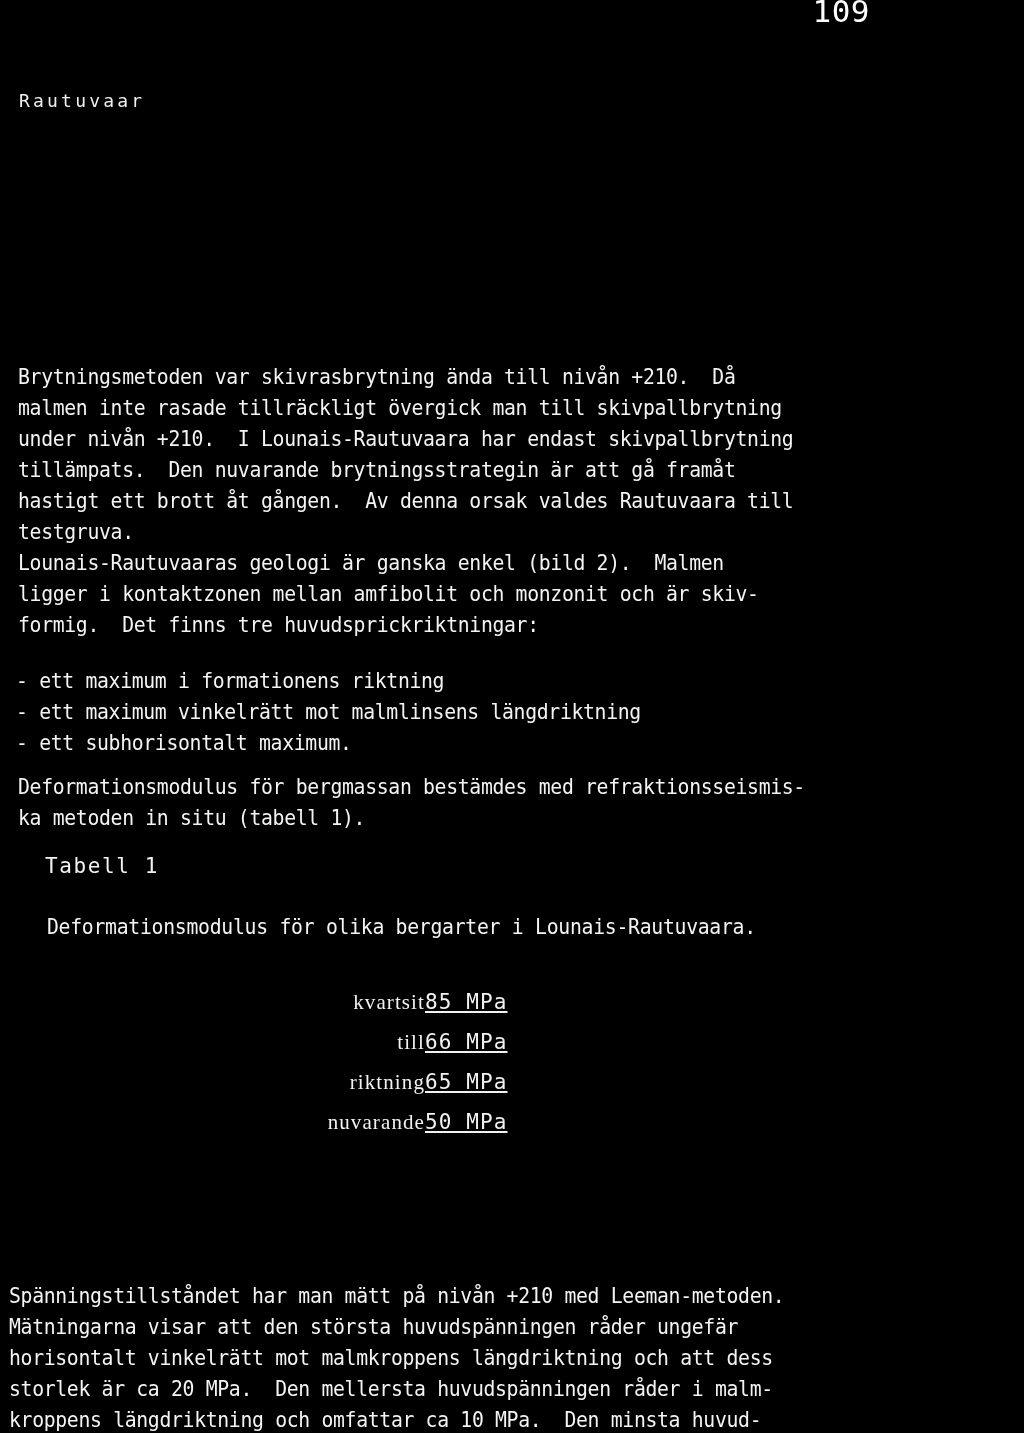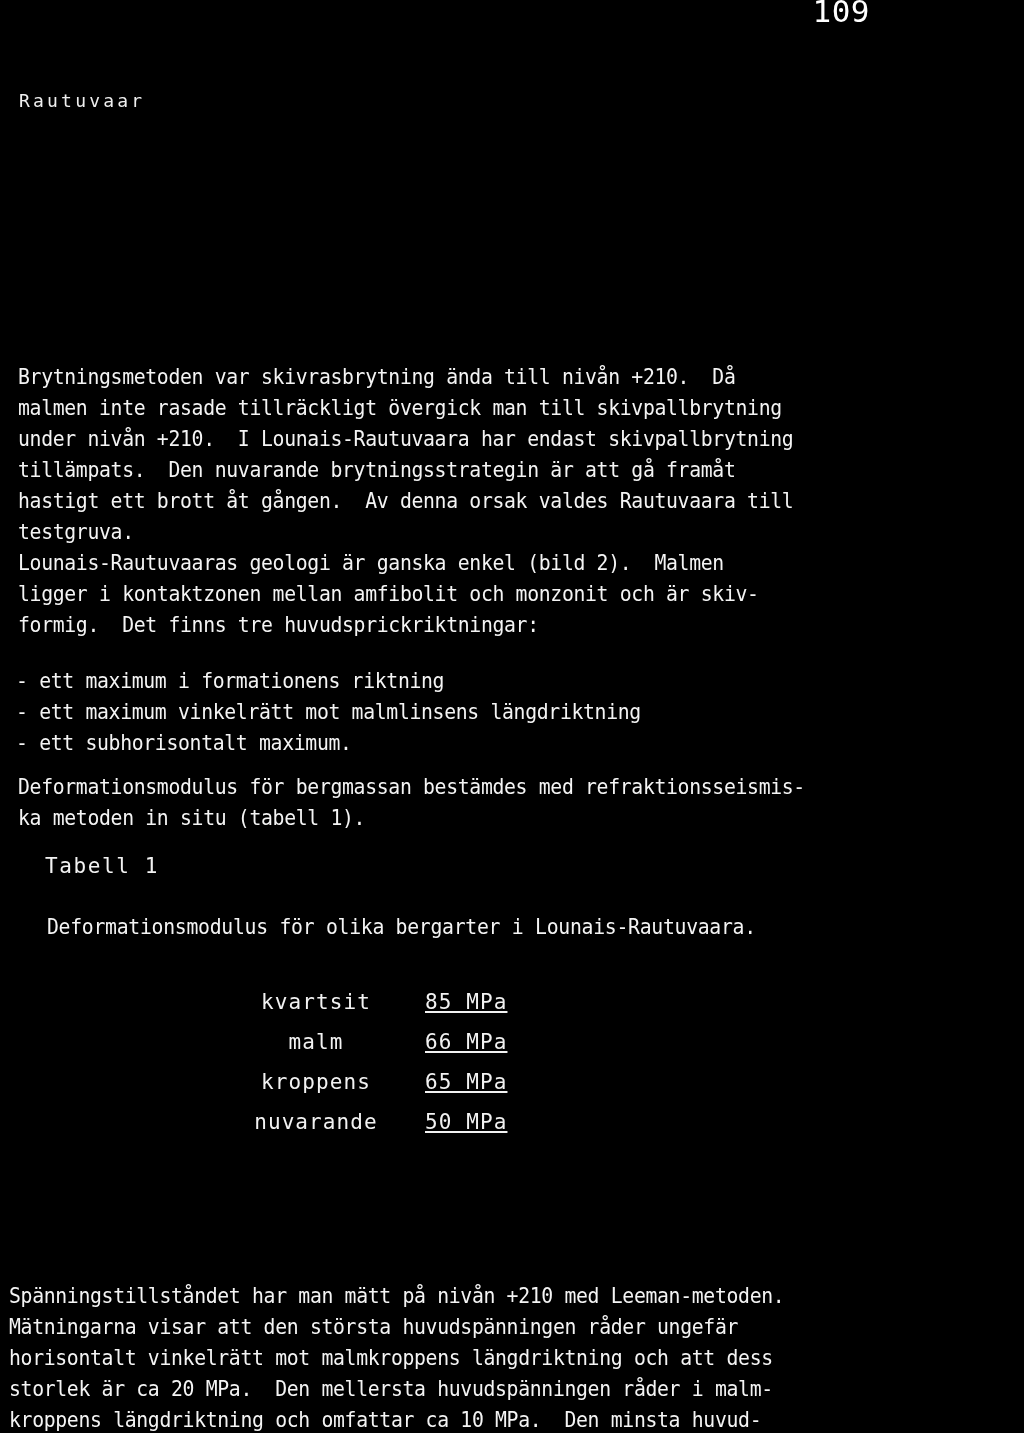--- a/index.html
+++ b/index.html
@@ -122,21 +122,21 @@
     font-size: 21px;
     color: #f2f2f2;
   }
   .modulus-table td {
     padding: 0;
     height: 40px;
     vertical-align: middle;
     letter-spacing: 1.1px;
     white-space: pre;
   }
-  .modulus-table td.rock-name { width: 218px; text-align: center; }
+  .modulus-table td.rock-name { width: 218px; text-align: right; font-family: Liberation Serif, serif; }
   .modulus-table td.rock-value { text-align: left; text-decoration: underline; }
 
   
   #para-stress {
     position: absolute;
     left: 9px;
     top: 1281px;
     width: 1000px;
   }
 </style>
@@ -175,25 +175,25 @@
 
   <div class="table-caption">Deformationsmodulus för olika bergarter i Lounais-Rautuvaara.</div>
 
   <table class="modulus-table">
     <tbody>
       <tr>
         <td class="rock-name">kvartsit</td>
         <td class="rock-value">85 MPa</td>
       </tr>
       <tr>
-        <td class="rock-name">malm</td>
+        <td class="rock-name">till</td>
         <td class="rock-value">66 MPa</td>
       </tr>
       <tr>
-        <td class="rock-name">kroppens</td>
+        <td class="rock-name">riktning</td>
         <td class="rock-value">65 MPa</td>
       </tr>
       <tr>
         <td class="rock-name">nuvarande</td>
         <td class="rock-value">50 MPa</td>
       </tr>
     </tbody>
   </table>
 
   <div id="para-stress" class="body-text">Spänningstillståndet har man mätt på nivån +210 med Leeman-metoden.

